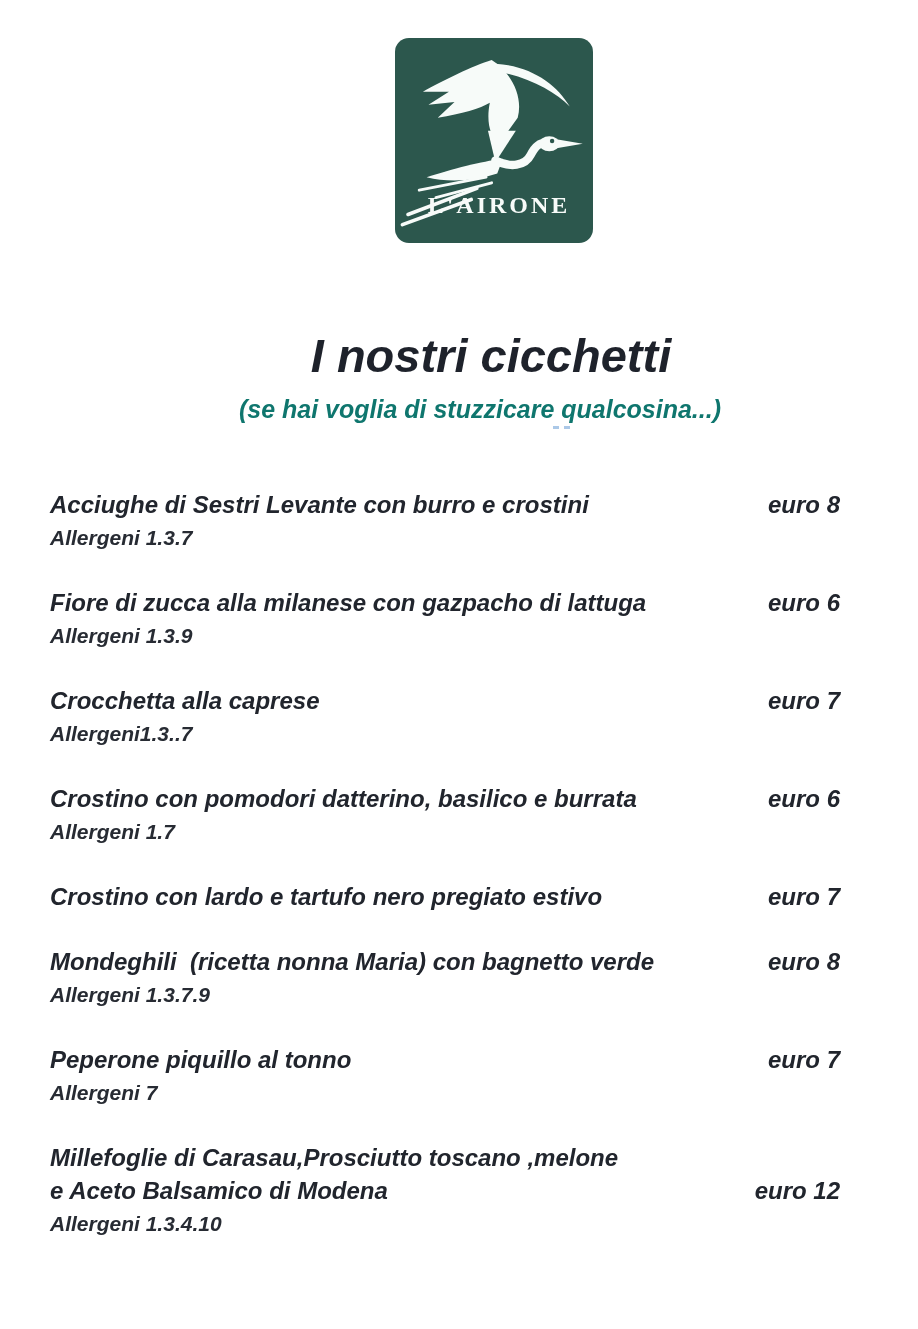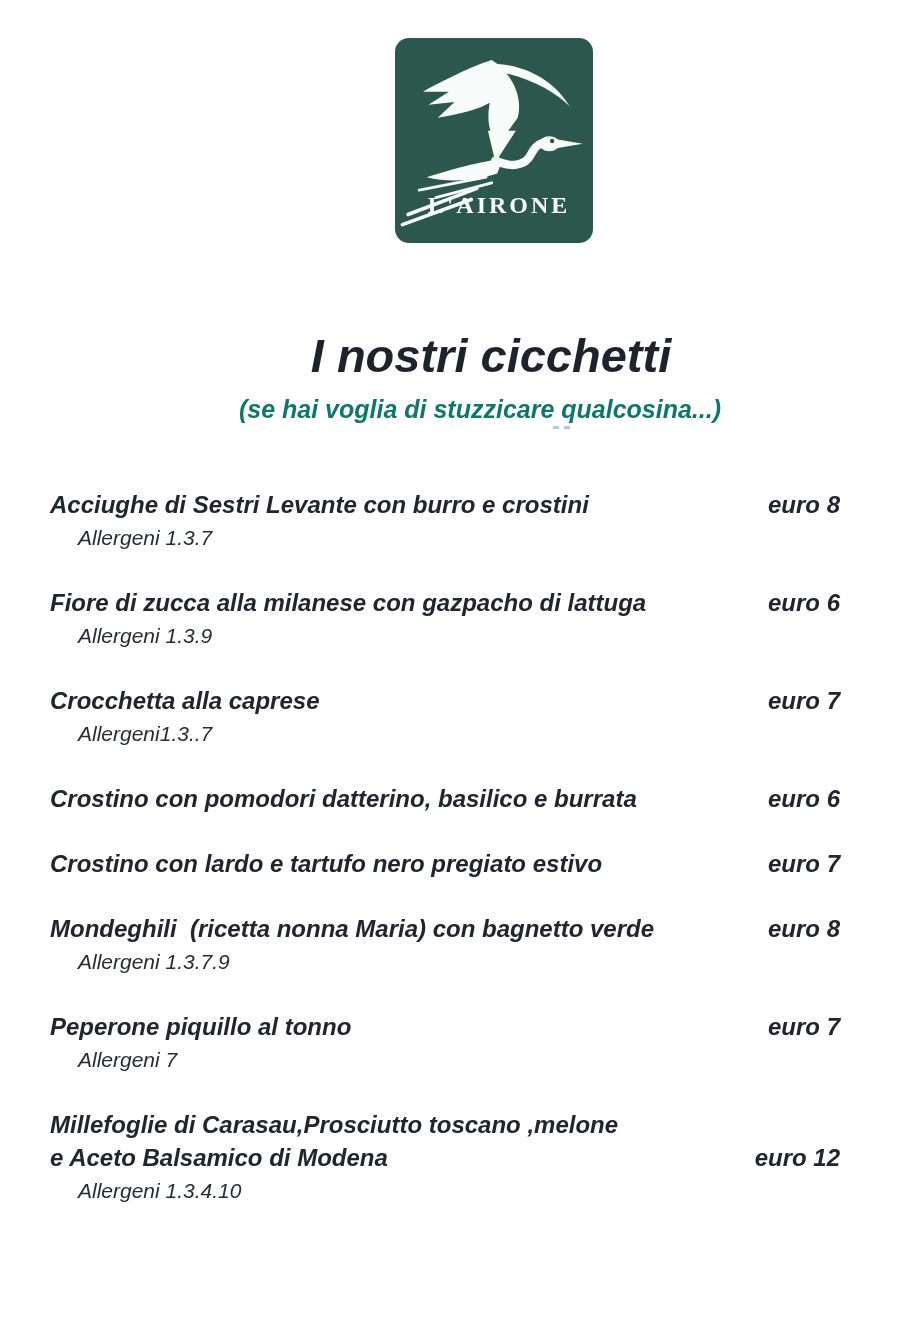--- a/index.html
+++ b/index.html
@@ -28,22 +28,22 @@
         border-bottom:3px dashed #8fb6e0;opacity:.75;}
 
   
   .items{position:absolute;top:488px;left:50px;right:78px;}
   .item{margin-bottom:32px;}
   .row{display:flex;justify-content:space-between;align-items:flex-end;}
   .nm{font-size:24px;font-style:italic;font-weight:600;line-height:33px;
       white-space:pre-wrap;color:#21252d;}
   .pr{font-size:24px;font-style:italic;font-weight:600;line-height:33px;
       color:#21252d;flex:0 0 auto;margin-left:16px;}
-  .al{font-size:21px;font-style:italic;font-weight:400;line-height:33px;
-      white-space:pre-wrap;color:#272b33;margin-left:28px;}
+  .al{font-size:21px;font-style:italic;font-weight:700;line-height:33px;
+      white-space:pre-wrap;color:#272b33;}
 </style>
 </head>
 <body>
 
 <div class="page">
 
   <div class="logo">
     <svg viewBox="0 0 213 205" aria-hidden="true">
       <g fill="#f7fbf9">
 
@@ -103,20 +103,21 @@
         <span class="pr">euro 7</span>
       </div>
       <div class="al">Allergeni1.3..7</div>
     </div>
 
     <div class="item">
       <div class="row">
         <span class="nm">Crostino con pomodori datterino, basilico e burrata</span>
         <span class="pr">euro 6</span>
       </div>
+      <div class="al">Allergeni 1.7</div>
     </div>
 
     <div class="item">
       <div class="row">
         <span class="nm">Crostino con lardo e tartufo nero pregiato estivo</span>
         <span class="pr">euro 7</span>
       </div>
     </div>
 
     <div class="item">

